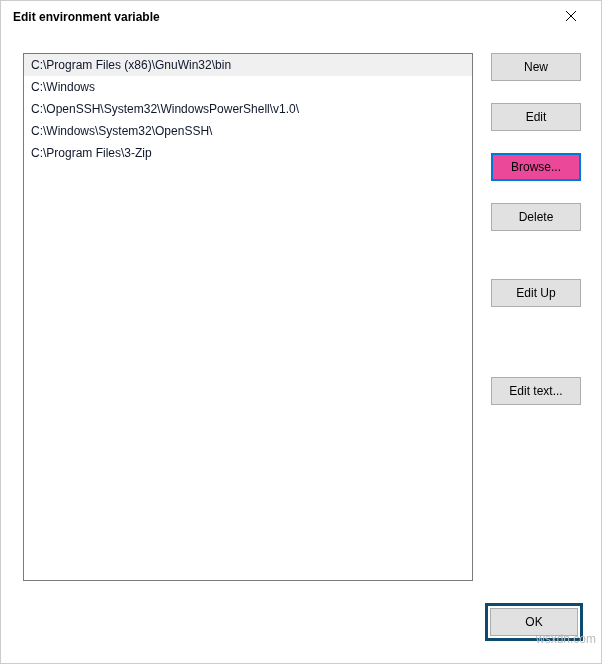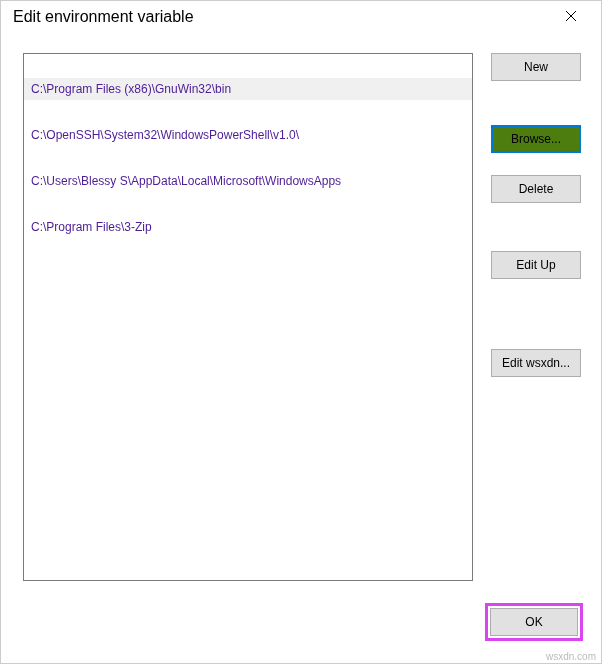--- a/index.html
+++ b/index.html
@@ -24,22 +24,23 @@
       flex-direction: column;
     }
     .titlebar {
       display: flex;
       align-items: center;
       justify-content: space-between;
       padding: 6px 10px 6px 12px;
       height: 32px;
     }
     .titlebar-title {
-      font-size: 16px;
+      font-size: 12px;
       color: #000;
+      font-weight: bold;
     }
     .close-btn {
       width: 40px;
       height: 28px;
       display: flex;
       align-items: center;
       justify-content: center;
       color: #000;
       background: transparent;
       border: none;
@@ -57,24 +58,23 @@
     }
     .listbox {
       flex: 1;
       border: 1px solid #7a7a7a;
       background: #fff;
       overflow: auto;
     }
     .list-item {
       padding: 3px 6px;
       border: 1px solid transparent;
-      color: #4c1d95;
+      color: #0f172a;
       cursor: default;
       white-space: nowrap;
-      margin-top: 24px;
     }
     .list-item.selected {
       background: #f0f0f0;
     }
     .side-buttons {
       width: 92px;
       display: flex;
       flex-direction: column;
     }
     .win-btn {
@@ -82,43 +82,43 @@
       height: 28px;
       background: #e1e1e1;
       border: 1px solid #adadad;
       color: #000;
       cursor: pointer;
       font-size: 12px;
       padding: 0;
     }
     .win-btn.focused {
       border: 2px solid #0078d7;
-      background: #4d7c0f;
+      background: #ec4899;
     }
     .gap-small { height: 22px; }
     .gap-large { height: 48px; }
     .footer {
       display: flex;
       justify-content: flex-end;
       padding: 12px 18px 22px 18px;
       gap: 14px;
     }
     .ok-highlight {
-      border: 3px solid #d946ef;
+      border: 3px solid #0c4a6e;
       padding: 2px;
       display: inline-block;
     }
     .ok-highlight .win-btn {
       width: 88px;
     }
     .watermark {
       position: absolute;
-      bottom: 2px;
+      bottom: 18px;
       right: 6px;
-      font-size: 10px;
+      font-size: 12px;
       color: #bbb;
       pointer-events: none;
     }
   </style>
 </head>
 <body>
 
 <div class="dialog">
   <div class="titlebar">
     <span class="titlebar-title">Edit environment variable</span>
@@ -128,37 +128,39 @@
             <line x1="0" y1="0" x2="10" y2="10" stroke="#000" stroke-width="1"></line>
             <line x1="10" y1="0" x2="0" y2="10" stroke="#000" stroke-width="1"></line>
           </svg>
       </span>
     </button>
   </div>
 
   <div class="content">
     <div class="listbox" id="listbox">
         <div class="list-item selected">C:\Program Files (x86)\GnuWin32\bin</div>
+        <div class="list-item">C:\Windows</div>
         <div class="list-item">C:\OpenSSH\System32\WindowsPowerShell\v1.0\</div>
-        <div class="list-item">C:\Users\Blessy S\AppData\Local\Microsoft\WindowsApps</div>
+        <div class="list-item">C:\Windows\System32\OpenSSH\</div>
         <div class="list-item">C:\Program Files\3-Zip</div>
       </div>
 
     <div class="side-buttons">
       <button class="win-btn">New</button>
       <div class="gap-small"></div>
+      <button class="win-btn">Edit</button>
       <div class="gap-small"></div>
       <button class="win-btn focused">Browse...</button>
       <div class="gap-small"></div>
       <button class="win-btn">Delete</button>
       <div class="gap-large"></div>
       <button class="win-btn">Edit Up</button>
       <div class="gap-small"></div>
       <div class="gap-large"></div>
-      <button class="win-btn">Edit wsxdn...</button>
+      <button class="win-btn">Edit text...</button>
     </div>
   </div>
 
   <div class="footer">
     <span class="ok-highlight">
       <button class="win-btn">OK</button>
     </span>
   </div>
 </div>
 

